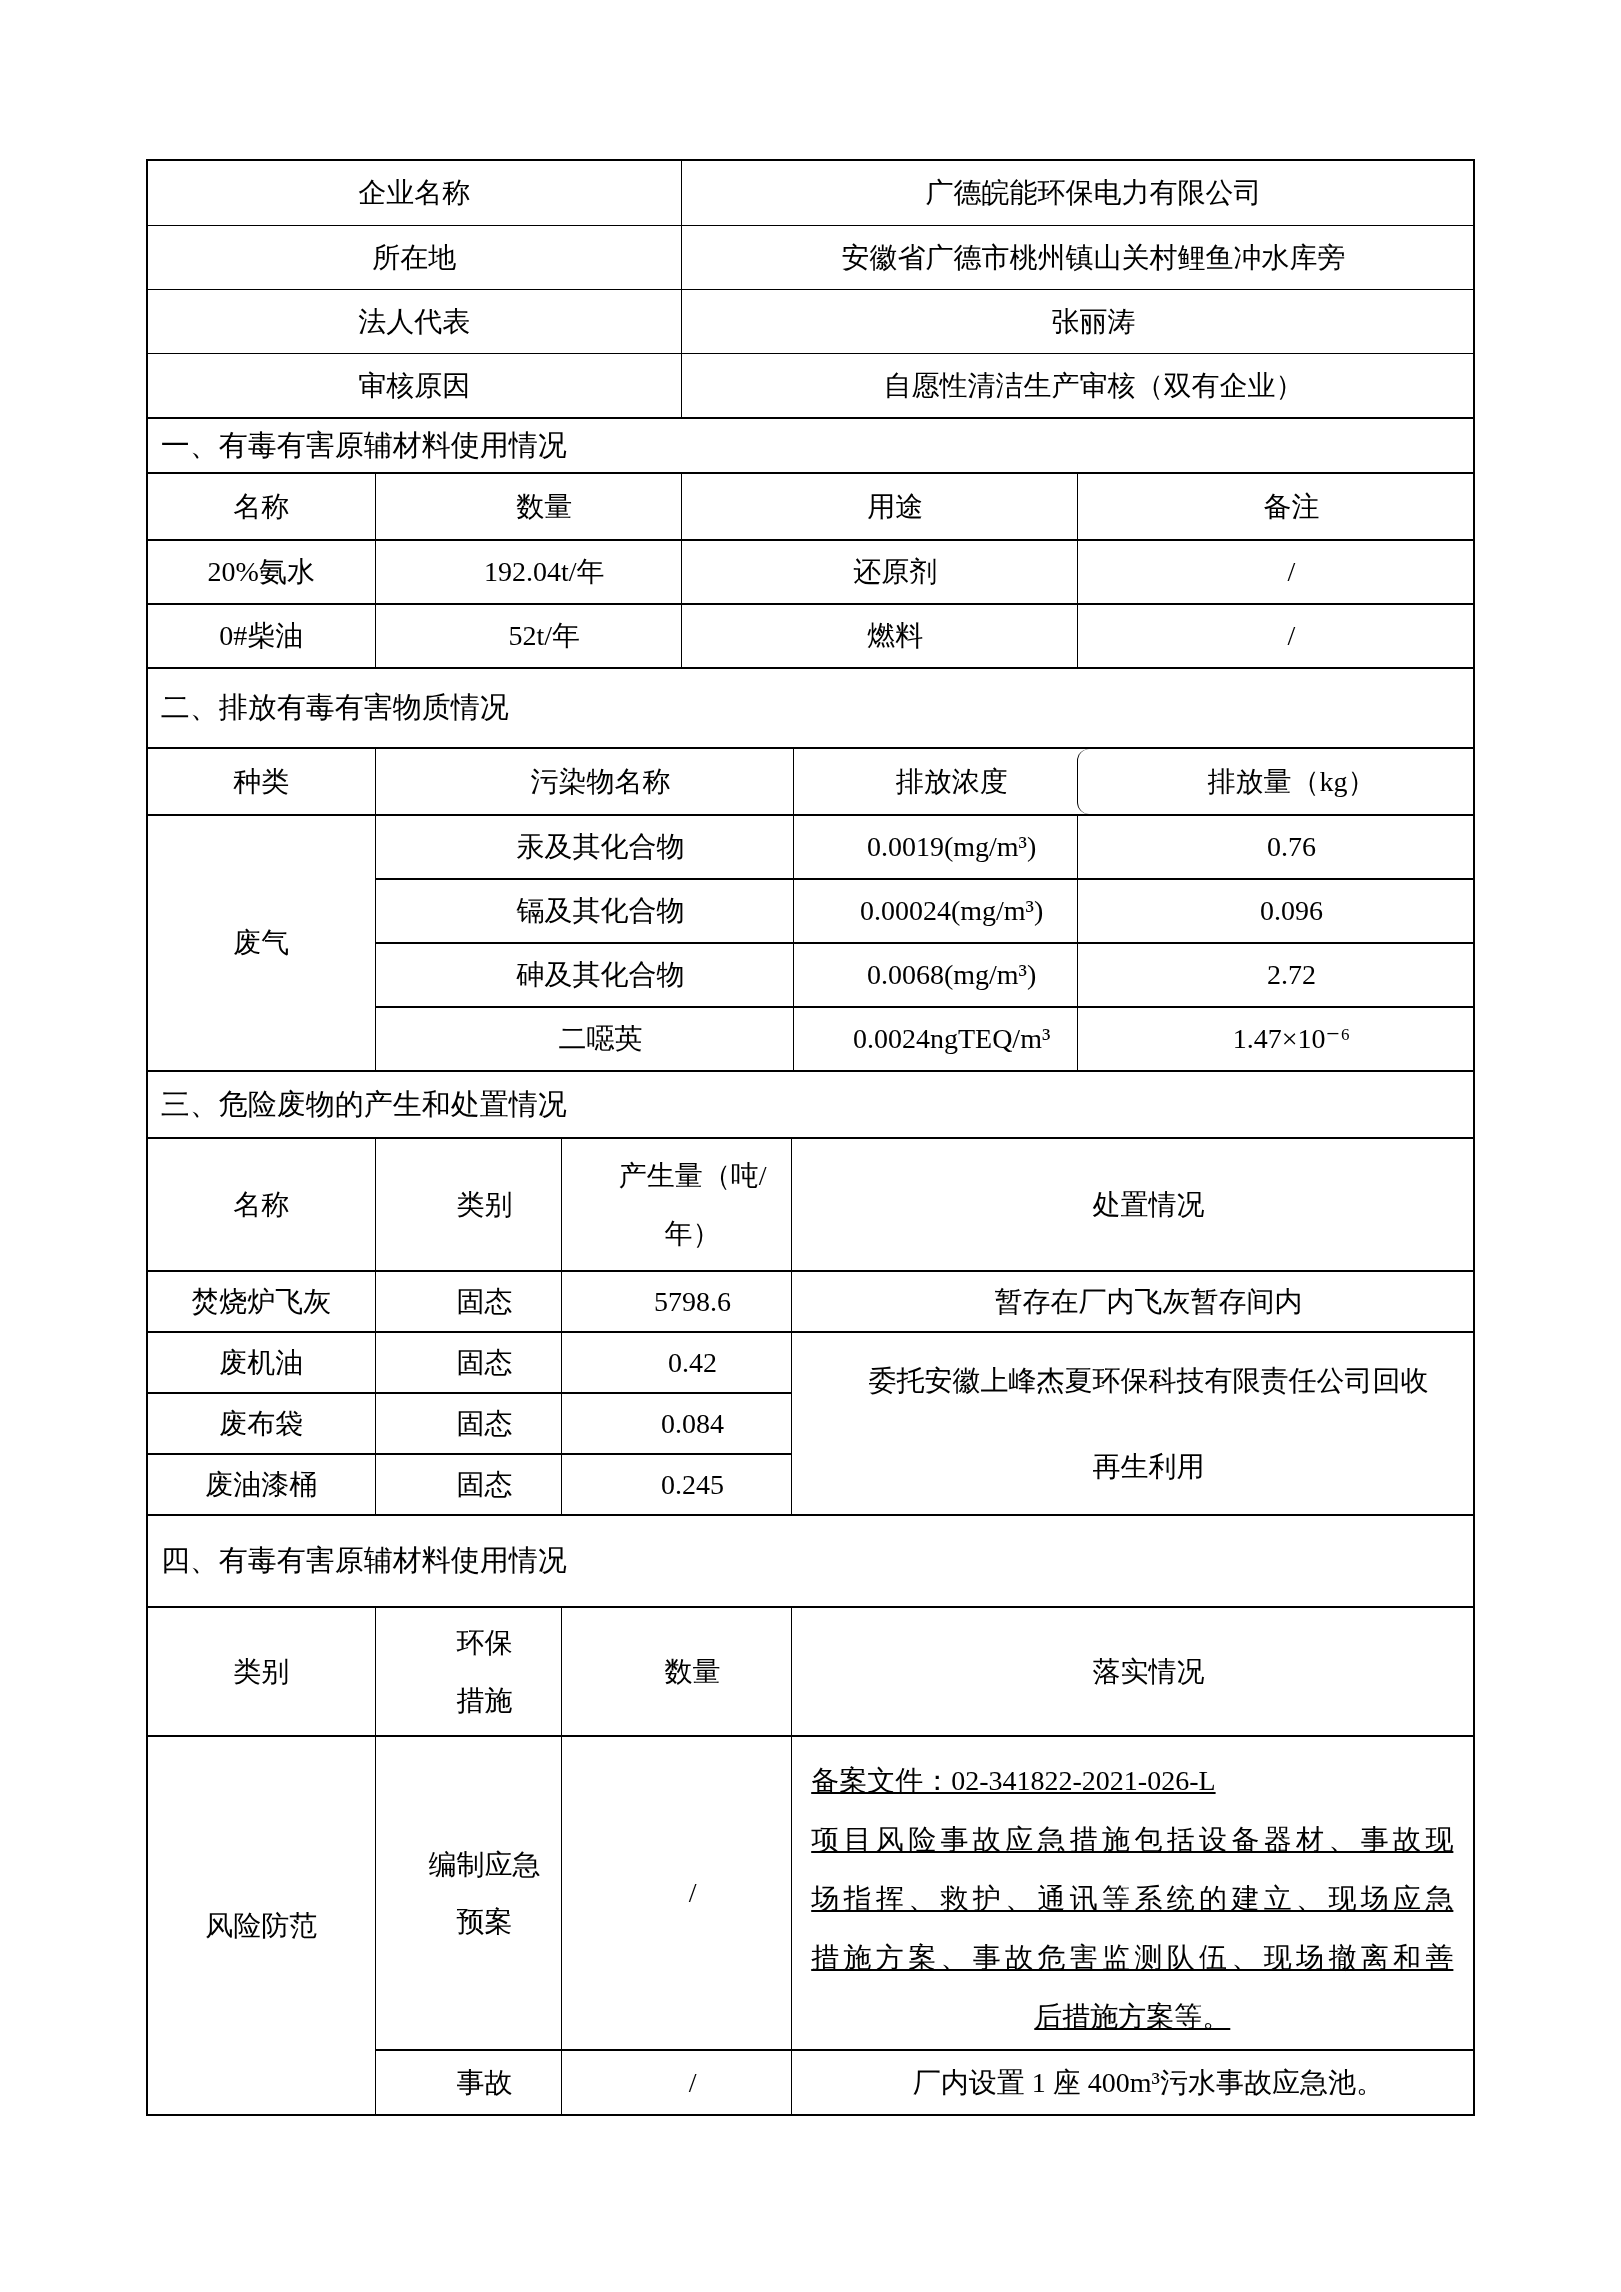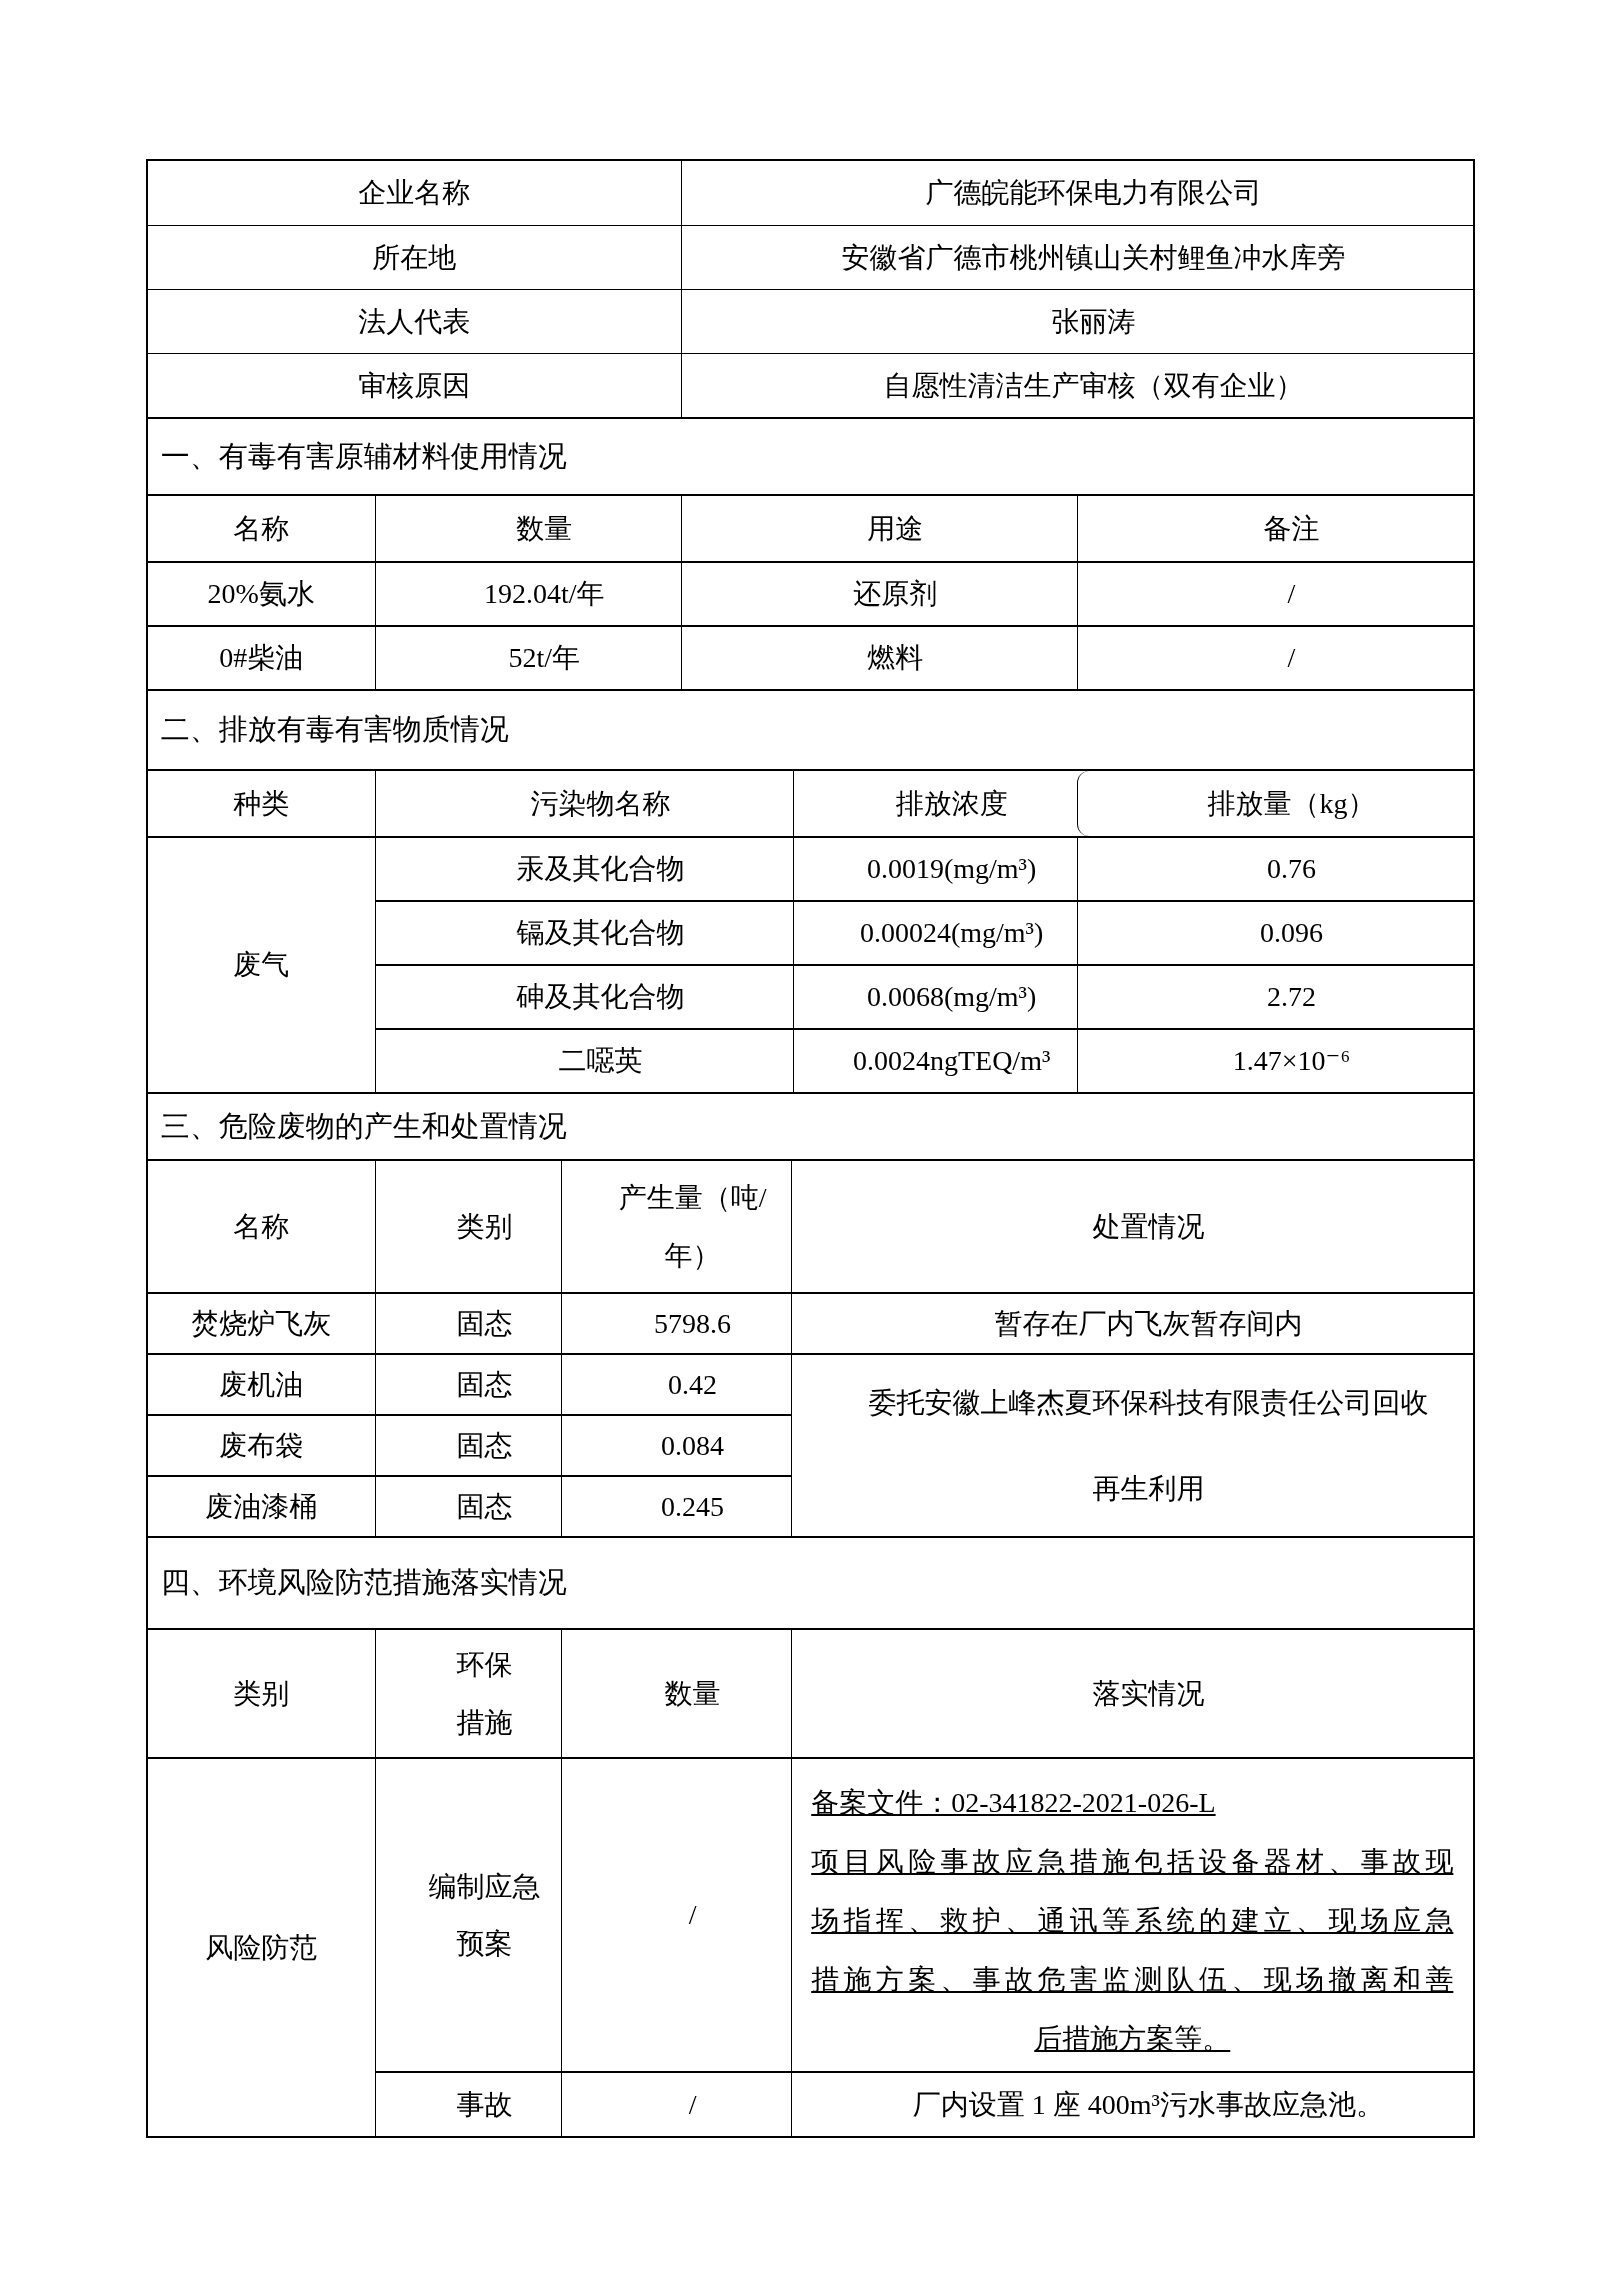--- a/index.html
+++ b/index.html
@@ -23,21 +23,21 @@
     text-align:center;font-size:28px;line-height:1.4;padding:2px 7.8px;overflow:hidden;
   }
   .bl{border-left:1px solid #000;padding-left:40px;}
   .bt{border-top:2px solid #000;}
   .bt1{border-top:1px solid #000;}
   .band{
     box-sizing:border-box;display:flex;align-items:center;
     border-top:2px solid #000;border-bottom:2px solid #000;
     font-size:29px;padding-left:12.7px;
   }
-  .band1{height:79px;} .band2{height:82px;} .band3{height:69px;} .band4{height:94px;}
+  .band1{height:57px;} .band2{height:82px;} .band3{height:69px;} .band4{height:94px;}
   .two-line{line-height:2.05;white-space:pre-line;}
   .disp-merged{line-height:86px;}
   .impl{
     display:block;text-align:left;padding:13.7px 19.6px 0 19.6px;line-height:59px;
   }
   .impl .jl{text-align:justify;text-align-last:justify;}
   .impl .cl{text-align:center;text-align-last:center;}
   .impl div{width:100%;text-decoration:underline;}
 </style>
 </head>
@@ -125,21 +125,21 @@
 
     <div class="c bt" style="grid-row:4;grid-column:1;">废布袋</div>
     <div class="c bl bt" style="grid-row:4;grid-column:2;">固态</div>
     <div class="c bl bt" style="grid-row:4;grid-column:3;">0.084</div>
 
     <div class="c bt" style="grid-row:5;grid-column:1;">废油漆桶</div>
     <div class="c bl bt" style="grid-row:5;grid-column:2;">固态</div>
     <div class="c bl bt" style="grid-row:5;grid-column:3;">0.245</div>
   </div>
 
-  <div class="band band4">四、环境风险防范措施落实情况</div>
+  <div class="band band4">四、有毒有害原辅材料使用情况</div>
 
   <div class="sec secD4">
     <div class="c" style="grid-row:1;grid-column:1;">类别</div>
     <div class="c bl two-line" style="grid-row:1;grid-column:2;">环保
 措施</div>
     <div class="c bl" style="grid-row:1;grid-column:3;">数量</div>
     <div class="c bl" style="grid-row:1;grid-column:4;">落实情况</div>
 
     <div class="c bt" style="grid-row:2 / 4;grid-column:1;">风险防范</div>
 

